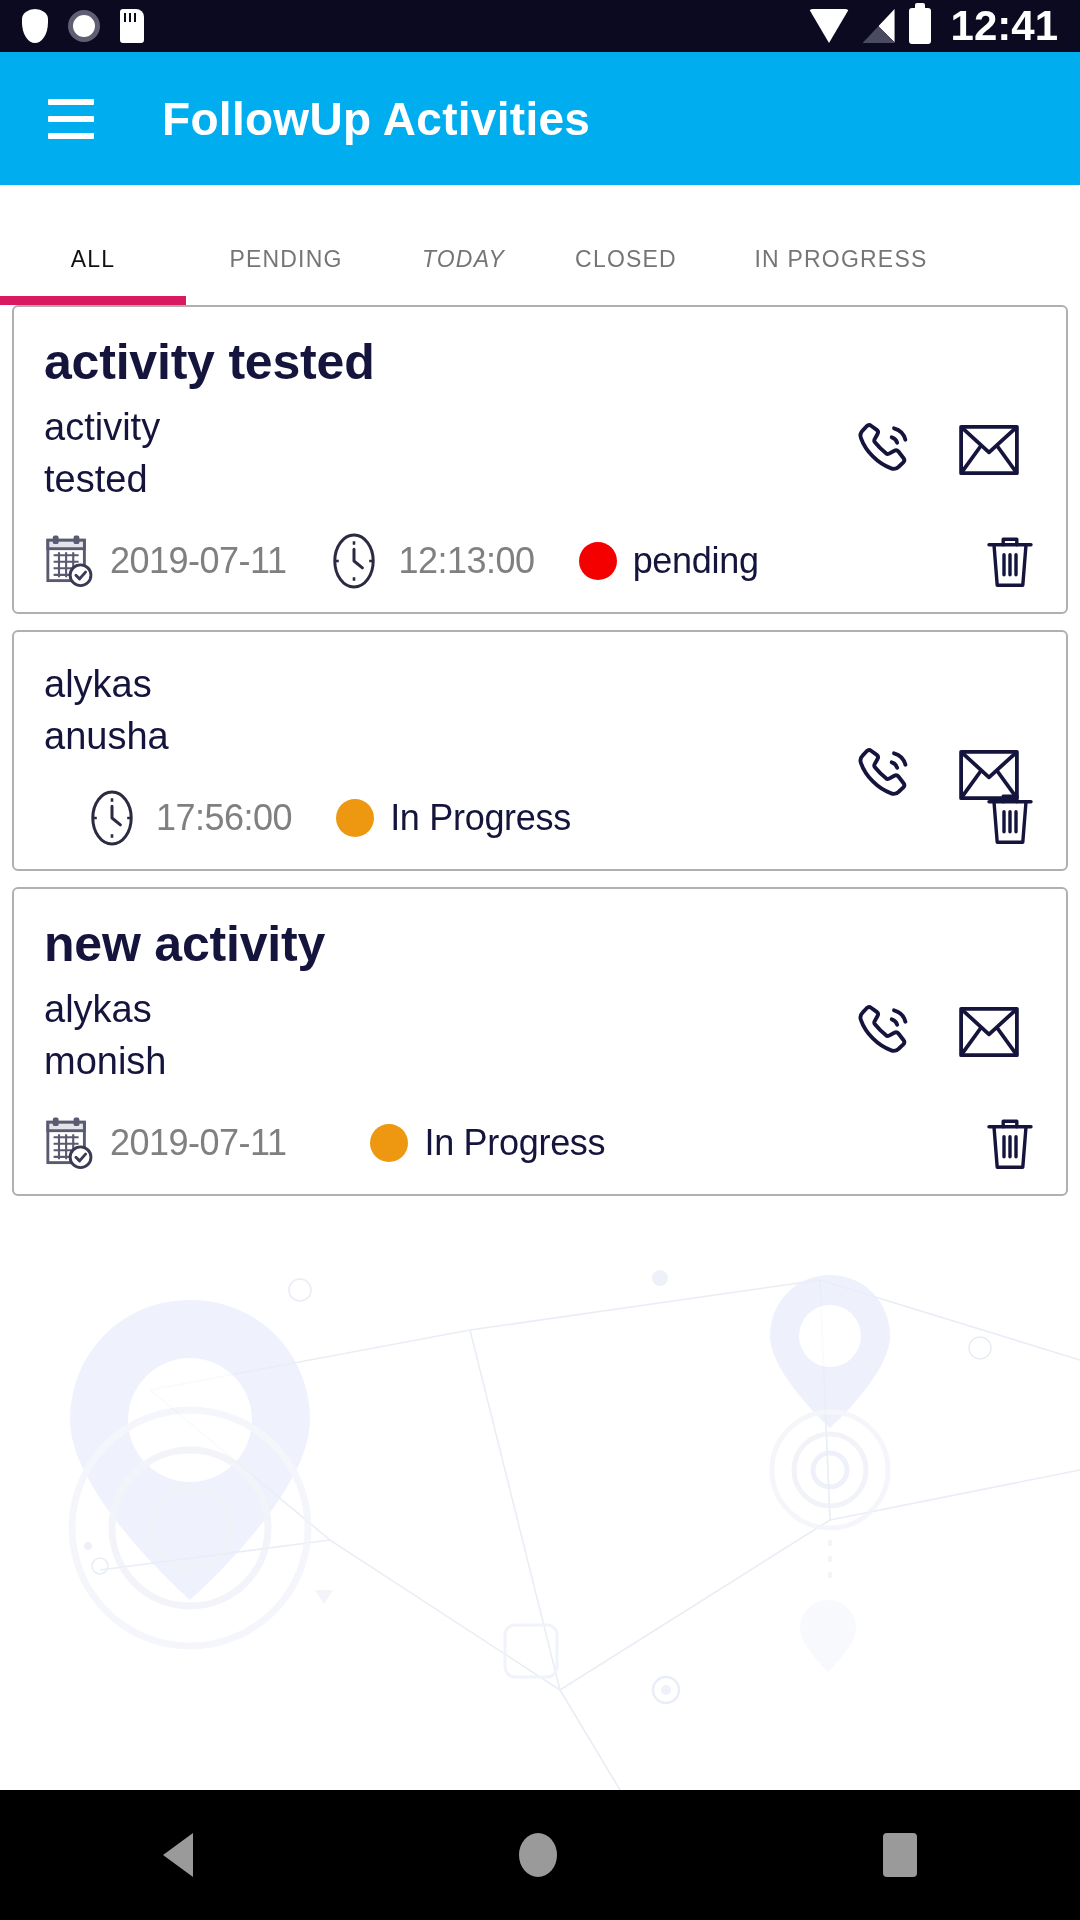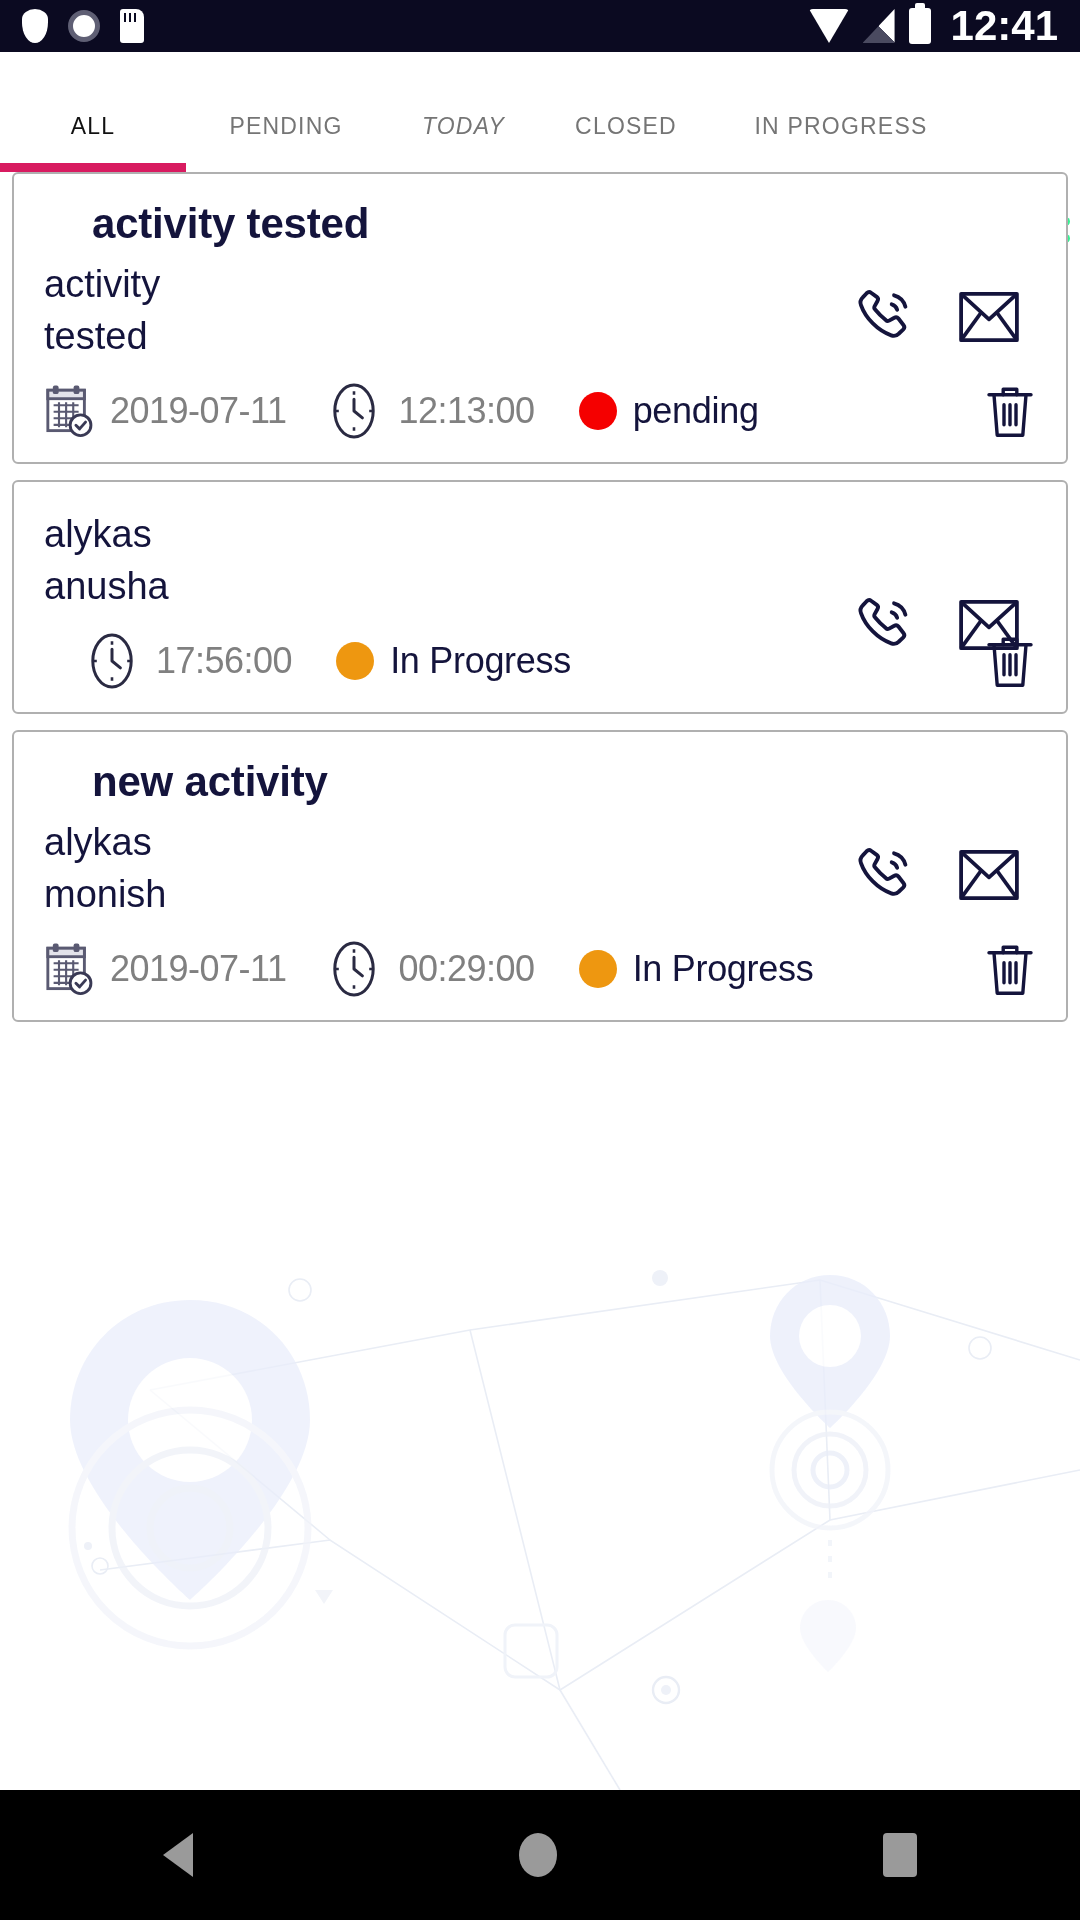--- a/index.html
+++ b/index.html
@@ -129,36 +129,36 @@
   .list { position: relative; z-index: 1; padding: 0 12px; }
   .card {
     border: 2px solid #b0b0b0;
     border-radius: 6px;
     background: #ffffff;
     margin-bottom: 16px;
     padding: 26px 30px 22px 30px;
     position: relative;
   }
   .card-title {
-    font-size: 42px; font-weight: 700; color: #14143c;
-    margin-bottom: 10px; letter-spacing: -0.2px; margin-left: 48px;
+    font-size: 50px; font-weight: 700; color: #14143c;
+    margin-bottom: 10px; letter-spacing: -0.2px;
   }
   .card-sub {
     font-size: 38px; font-weight: 400; color: #14143c;
     line-height: 1.38;
   }
   .contact-icons {
     position: absolute; right: 46px; top: 112px;
     display: flex; gap: 42px; align-items: center;
   }
   .icon-btn { cursor: pointer; line-height: 0; }
 
   .meta-row {
     display: flex; align-items: center;
-    margin-top: 19px;
+    margin-top: 26px;
     gap: 0;
   }
   .meta-item { display: flex; align-items: center; }
   .meta-text {
     font-size: 36px; color: #808080; margin-left: 16px;
     letter-spacing: -0.5px;
   }
   .gap-1 { width: 40px; }
   .gap-2 { width: 44px; }
   .status-dot {
@@ -207,20 +207,28 @@
       <span class="ic-sd"></span>
     </div>
     <div class="sb-right">
       <span class="ic-wifi"></span>
       <span class="ic-signal"></span>
       <span class="ic-batt"></span>
       <span class="sb-clock">12:41</span>
     </div>
   </div>
 
+  <div class="appbar">
+    <div class="hamburger">
+      <span></span>
+        <span></span>
+        <span></span>
+    </div>
+    <div class="appbar-title">FollowUp Activities</div>
+  </div>
 
   <div class="dotdeco">
       <i style="background: rgb(185, 168, 234);"></i>
       <i style="background: rgb(181, 174, 234);"></i>
       <i style="background: rgb(176, 180, 234);"></i>
       <i style="background: rgb(169, 188, 234);"></i>
       <i style="background: rgb(159, 198, 234);"></i>
       <i style="background: rgb(148, 207, 232);"></i>
       <i style="background: rgb(134, 216, 224);"></i>
       <i style="background: rgb(121, 224, 213);"></i>
@@ -439,28 +447,20 @@
             <g stroke="#5a5a72" stroke-width="1.1">
               <path d="M5 11h13M5 14.4h13M5 17.8h13M5 21.2h13"></path>
               <path d="M7.8 9.4v13M11.5 9.4v13M15.2 9.4v13"></path>
             </g>
             <circle cx="19" cy="21.4" r="5.4" fill="#ffffff" stroke="#3a3a55" stroke-width="1.5"></circle>
             <path d="M16.6 21.4l1.9 1.9 3.1-3.5" fill="none" stroke="#3a3a55" stroke-width="1.5" stroke-linecap="round" stroke-linejoin="round"></path>
           </svg>
           <span class="meta-text">2019-07-11</span>
         </span>
         <span class="gap-1"></span>
-        <span class="meta-item">
-          <svg width="56" height="58" viewBox="0 0 28 29">
-            <ellipse cx="14" cy="14.5" rx="9.6" ry="13" fill="#ffffff" stroke="#2a2a42" stroke-width="1.5"></ellipse>
-            <path d="M14 4.6v1.8M14 22.6v1.8M4.6 14.5h1.8M21.6 14.5h1.8" stroke="#2a2a42" stroke-width="1.3"></path>
-            <path d="M14 14.5V8.6M14 14.5l4.2 3.4" stroke="#2a2a42" stroke-width="1.5" stroke-linecap="round"></path>
-          </svg>
-          <span class="meta-text">00:29:00</span>
-        </span>
         <span class="gap-2"></span>
         <span class="meta-item">
           <span class="status-dot" style="background: rgb(238, 151, 16);"></span>
           <span class="status-label">In Progress</span>
         </span>
         <span class="trash-btn">
           <svg width="52" height="58" viewBox="0 0 26 29" fill="none" stroke="#14143c" stroke-width="1.7" stroke-linecap="round" stroke-linejoin="round">
             <path d="M2.5 6.4h21"></path>
             <path d="M9.6 6.4V3.6h6.8v2.8"></path>
             <path d="M5 6.4l1.6 20.2h12.8L21 6.4"></path>

